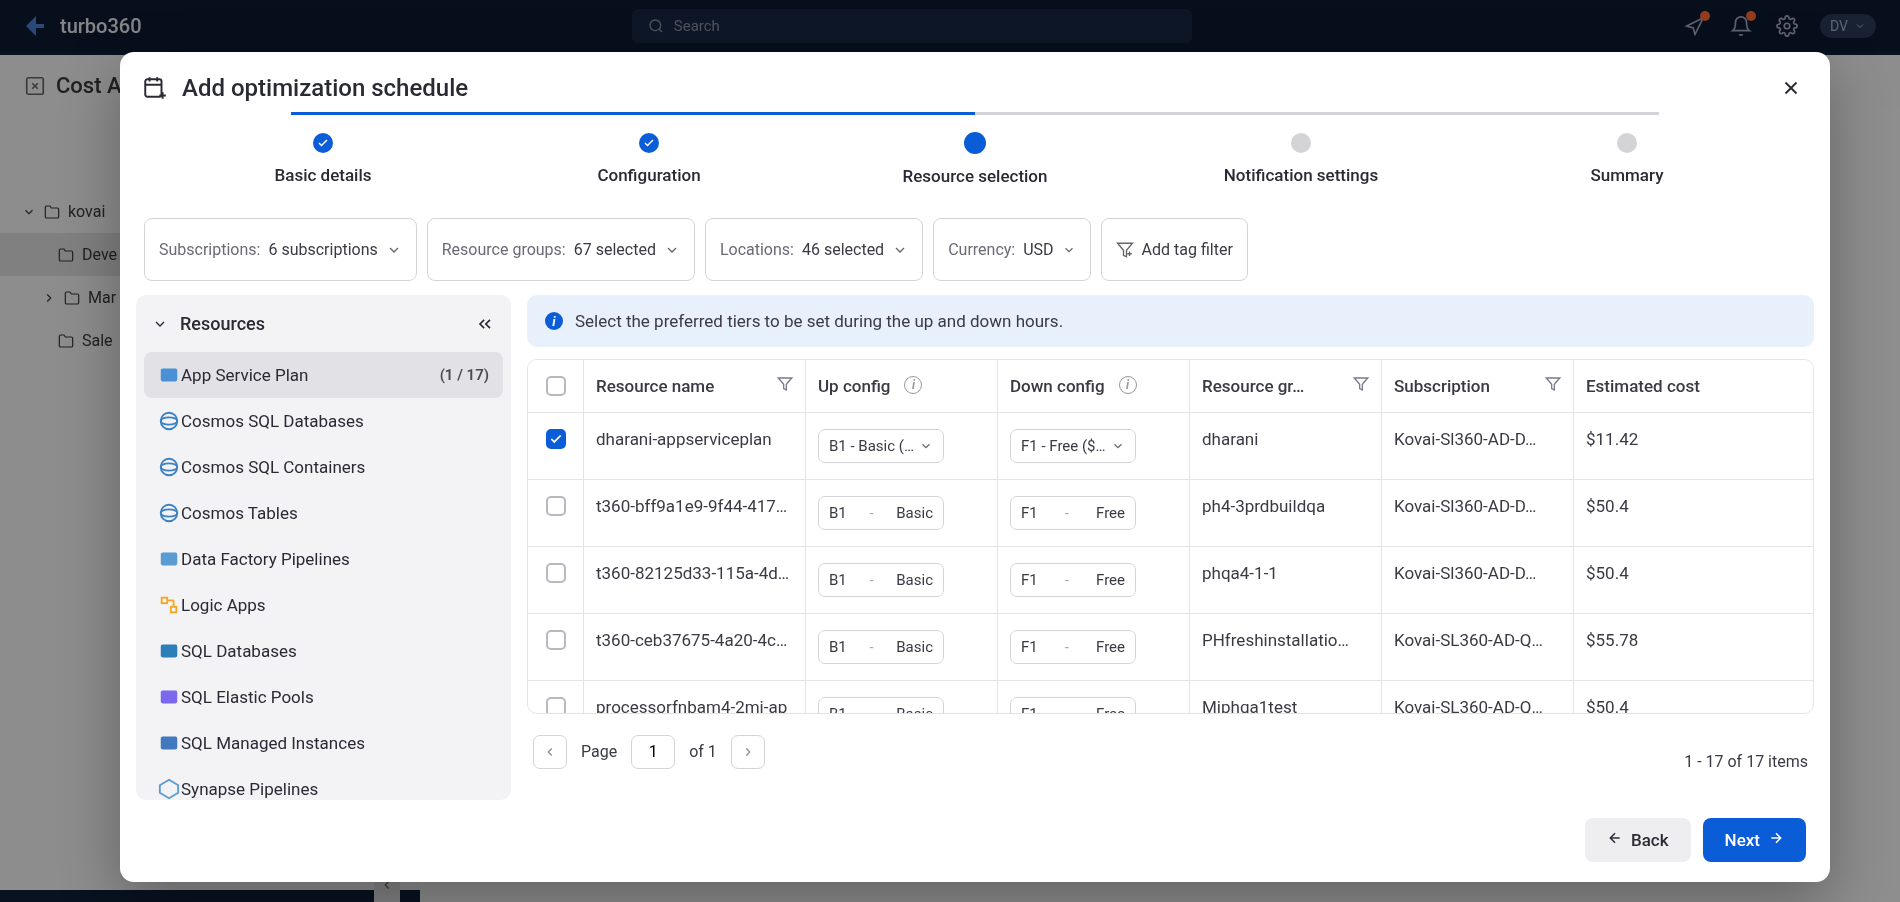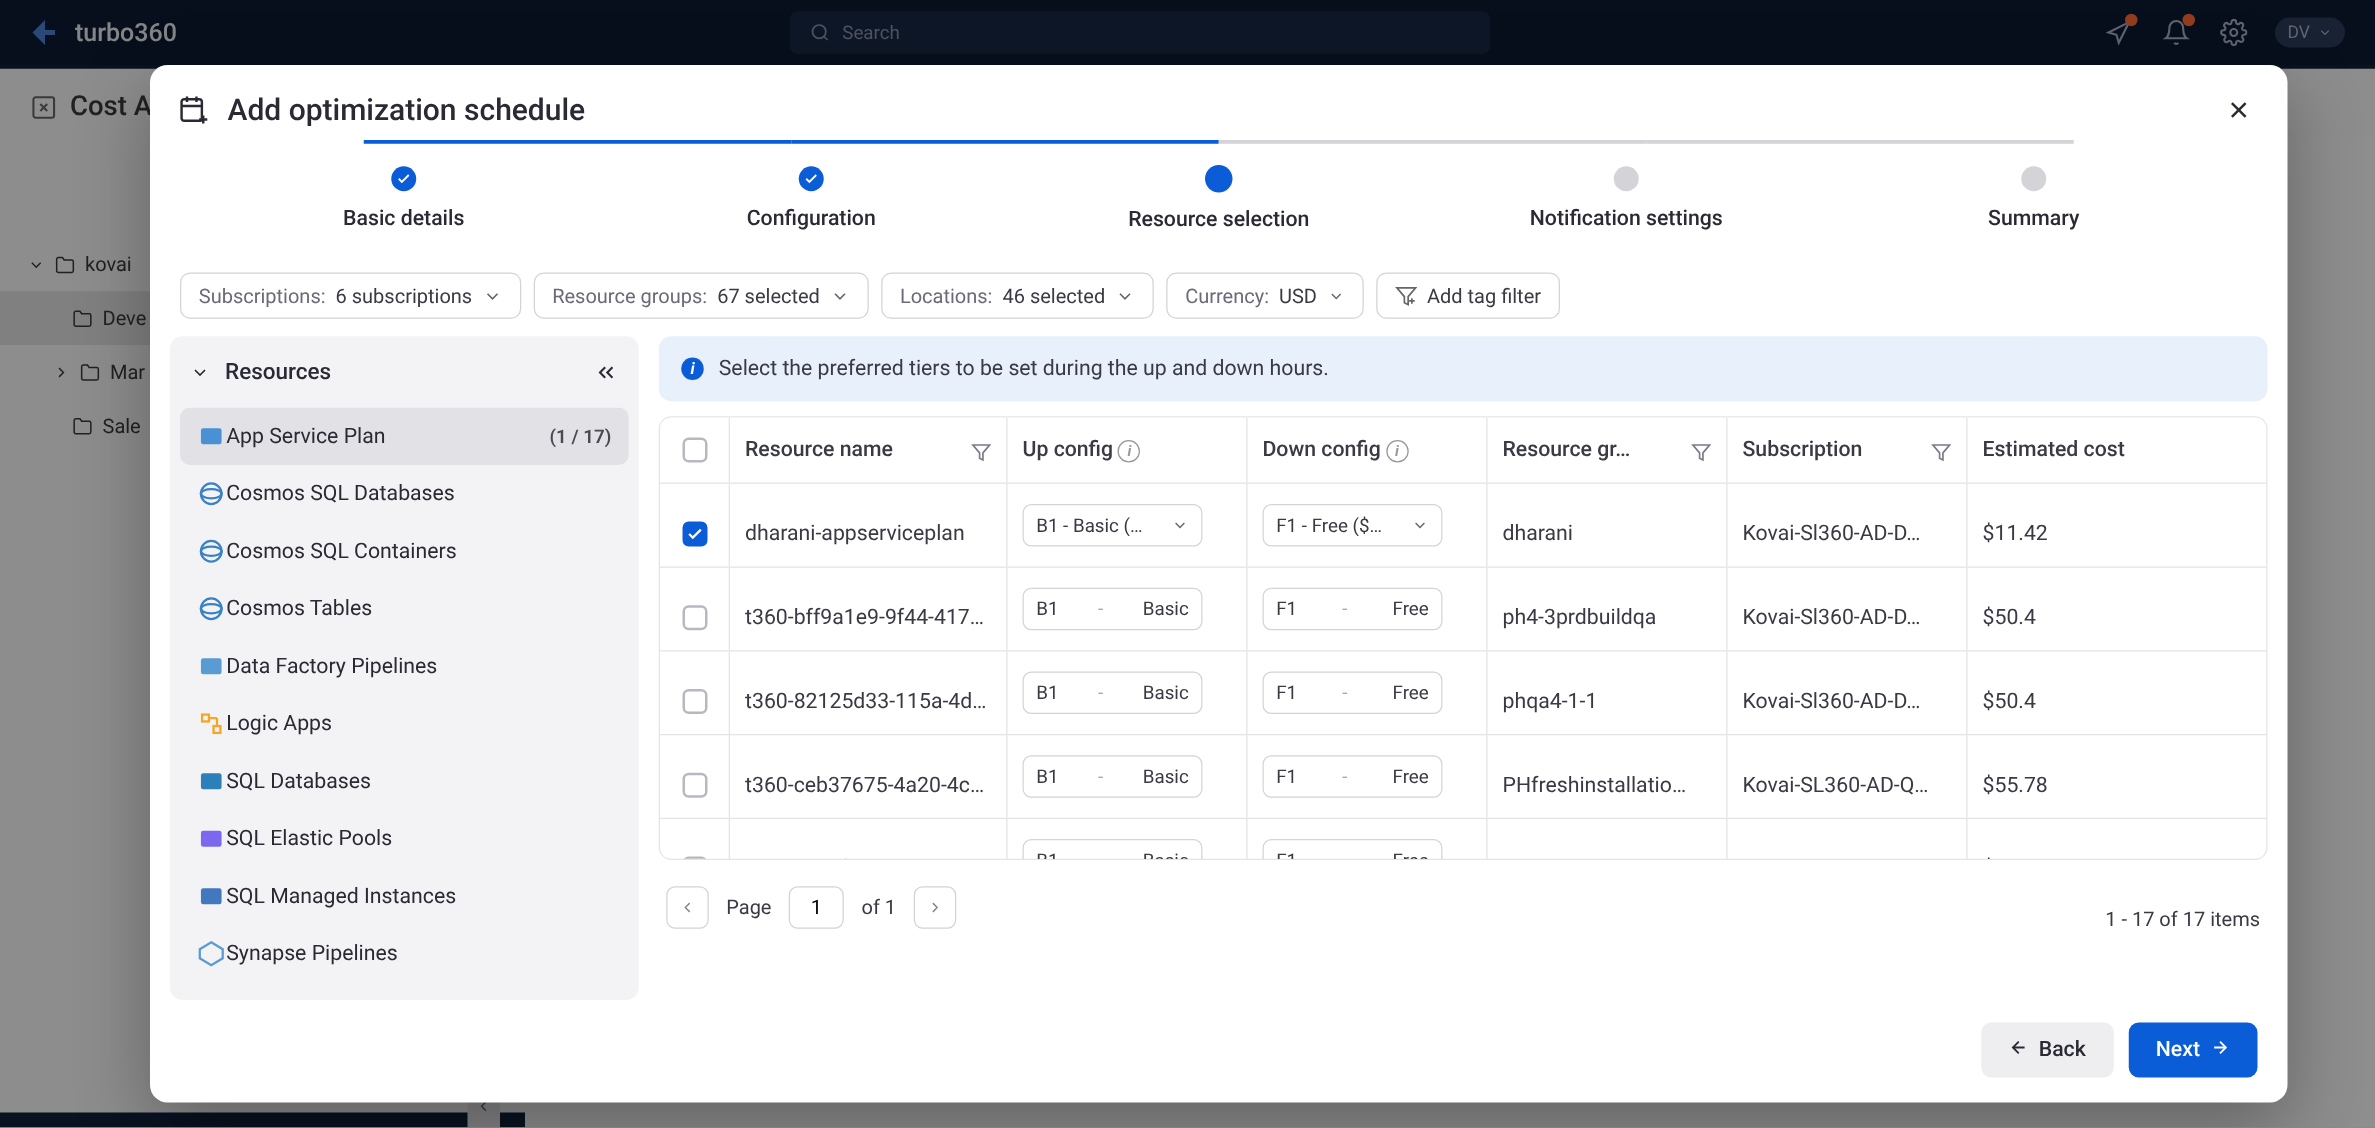--- a/index.html
+++ b/index.html
@@ -218,21 +218,21 @@
       background: #0b5cd7;
     }
     .filters-row {
       display: flex;
       gap: 10px;
       padding: 14px 24px;
     }
     .filter-pill {
       border: 1px solid #d4d4d8;
       border-radius: 8px;
-      padding: 8px 14px;
+      padding: 21px 14px;
       font-size: 16px;
       color: #3a3a45;
       display: flex;
       align-items: center;
       gap: 8px;
       cursor: pointer;
       background: #fff;
     }
     .filter-pill .filter-label {
       color: #6a6a78;
@@ -345,22 +345,22 @@
     .table-header-row {
       display: flex;
       background: #fff;
       border-bottom: 1px solid #e4e4e8;
     }
     .th, .td {
       padding: 16px 12px;
       font-size: 17px;
       color: #3a3a45;
       display: flex;
-      align-items: flex-end;
-      gap: 4px;
+      align-items: flex-start;
+      gap: 14px;
       border-right: 1px solid #e4e4e8;
     }
     .th {
       font-weight: 500;
     }
     .th:last-child, .td:last-child {
       border-right: none;
     }
     .col-check { width: 56px; justify-content: center; }
     .col-name { width: 222px; }
@@ -413,21 +413,21 @@
     }
     .config-select {
       border: 1px solid #d4d4d8;
       border-radius: 7px;
       padding: 7px 10px;
       font-size: 15px;
       color: #3a3a45;
       display: flex;
       align-items: center;
       justify-content: space-between;
-      width: 144px;
+      width: 126px;
       cursor: pointer;
       gap: 4px;
     }
     .config-select-text {
       overflow: hidden;
       white-space: nowrap;
       text-overflow: ellipsis;
     }
     .config-select.readonly {
       cursor: default;

